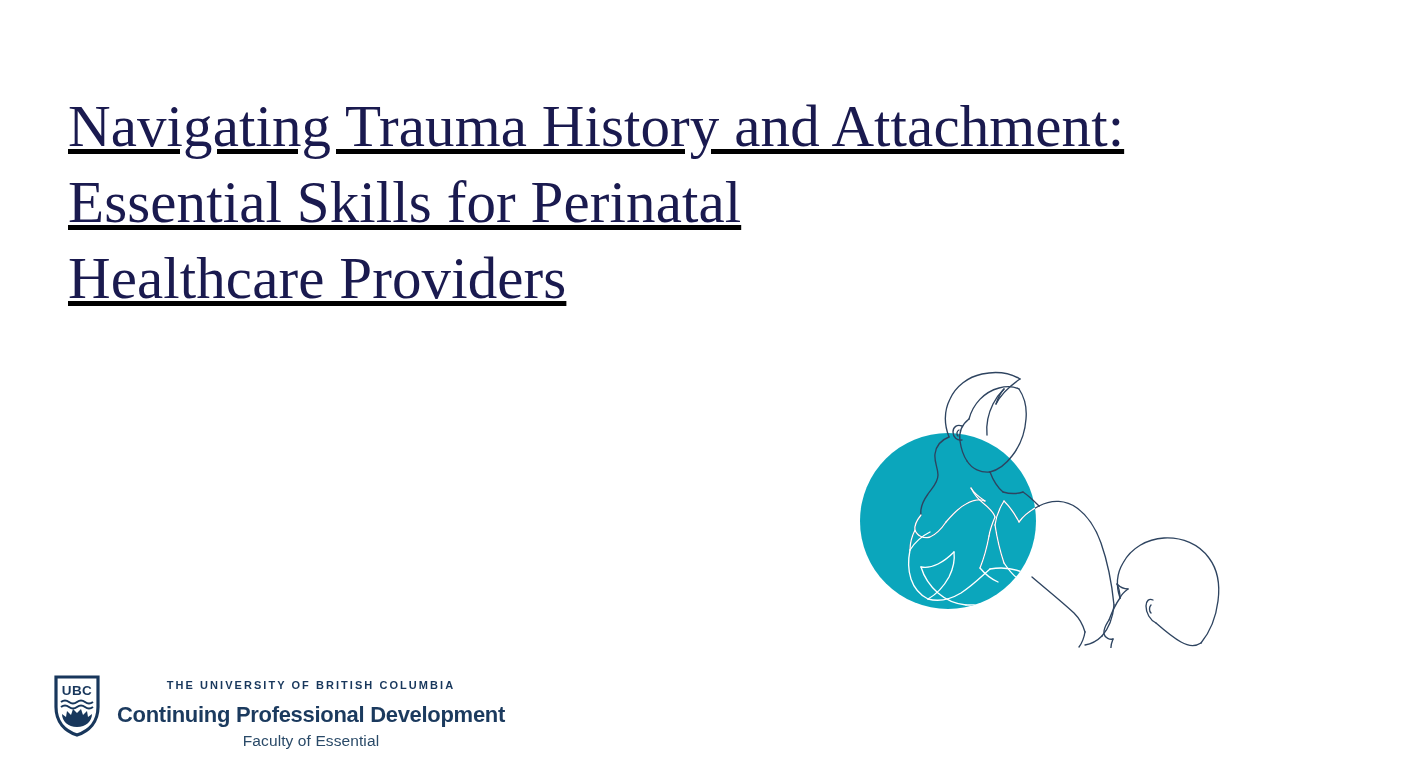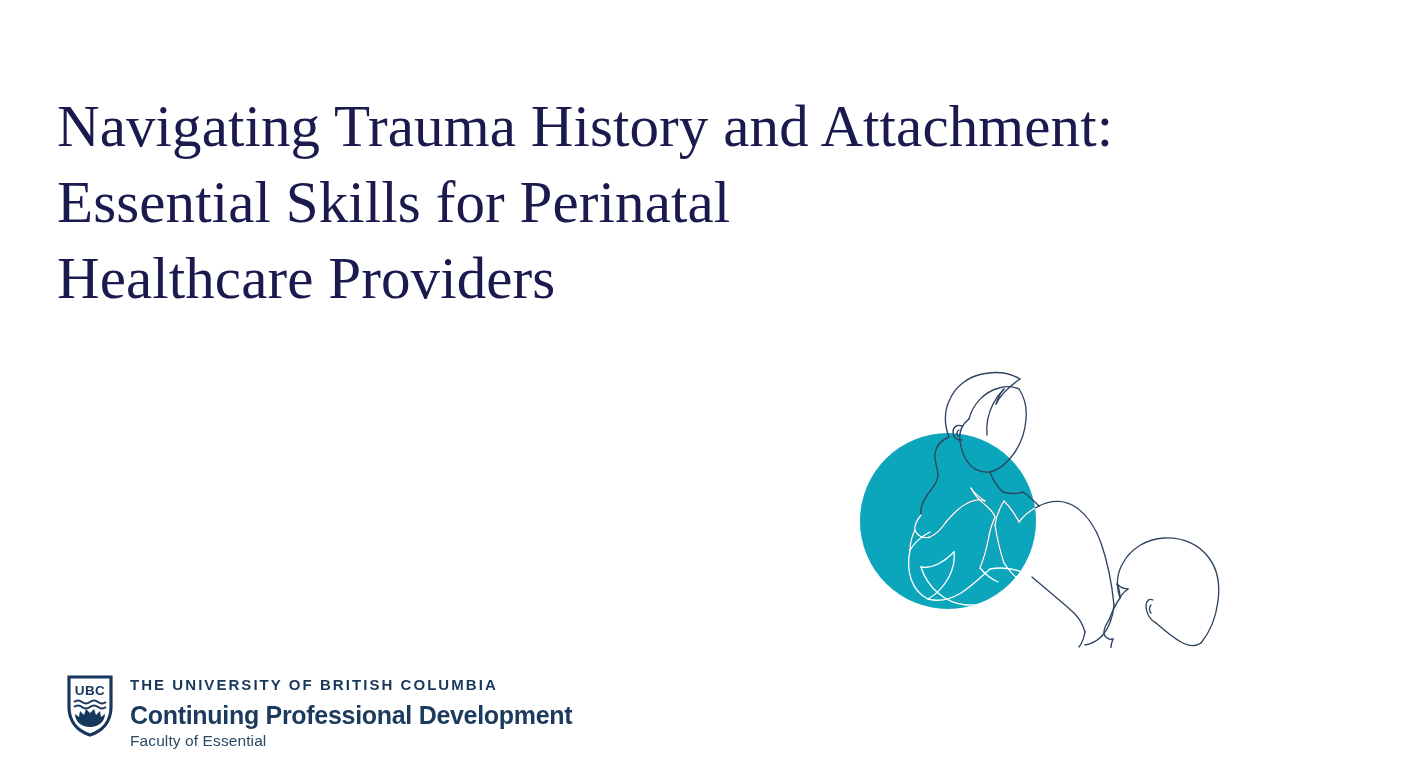--- a/index.html
+++ b/index.html
@@ -19,23 +19,24 @@
     position: relative;
     width: 1406px;
     height: 782px;
     background: #ffffff;
     overflow: hidden;
   }
 
   
   .title-block {
     position: absolute;
-    left: 57px;
+    left: 68px;
     top: 88px;
     width: 1310px;
+    text-decoration: underline;
   }
   .slide-title {
     font-family: "Liberation Serif", "DejaVu Serif", serif;
     font-size: 59px;
     line-height: 76px;
     color: #1a1a4f;
     font-weight: normal;
     letter-spacing: 0.1px;
     margin: 0;
     white-space: pre-line;
@@ -65,48 +66,49 @@
   }
   .illustration svg {
     display: block;
     width: 480px;
     height: 380px;
   }
 
   
   .logo-lockup {
     position: absolute;
-    left: 67px;
+    left: 54px;
     top: 674px;
     display: flex;
     align-items: flex-start;
+    text-align: center;
   }
   .crest {
     width: 46px;
     height: 62px;
     flex: 0 0 auto;
     margin-top: 1px;
   }
   .crest svg { display: block; }
   .logo-text {
     margin-left: 17px;
     padding-top: 3px;
   }
   .logo-line-univ {
     font-family: "Liberation Sans", sans-serif;
-    font-size: 15px;
+    font-size: 11px;
     font-weight: bold;
     letter-spacing: 2.05px;
     color: #18375c;
     line-height: 16px;
     white-space: nowrap;
   }
   .logo-line-cpd {
     font-family: "Liberation Sans", sans-serif;
-    font-size: 25px;
+    font-size: 22px;
     font-weight: bold;
     letter-spacing: -0.3px;
     color: #1b3a5e;
     line-height: 30px;
     margin-top: 7px;
     white-space: nowrap;
   }
   .logo-line-faculty {
     font-family: "Liberation Sans", sans-serif;
     font-size: 15.5px;

